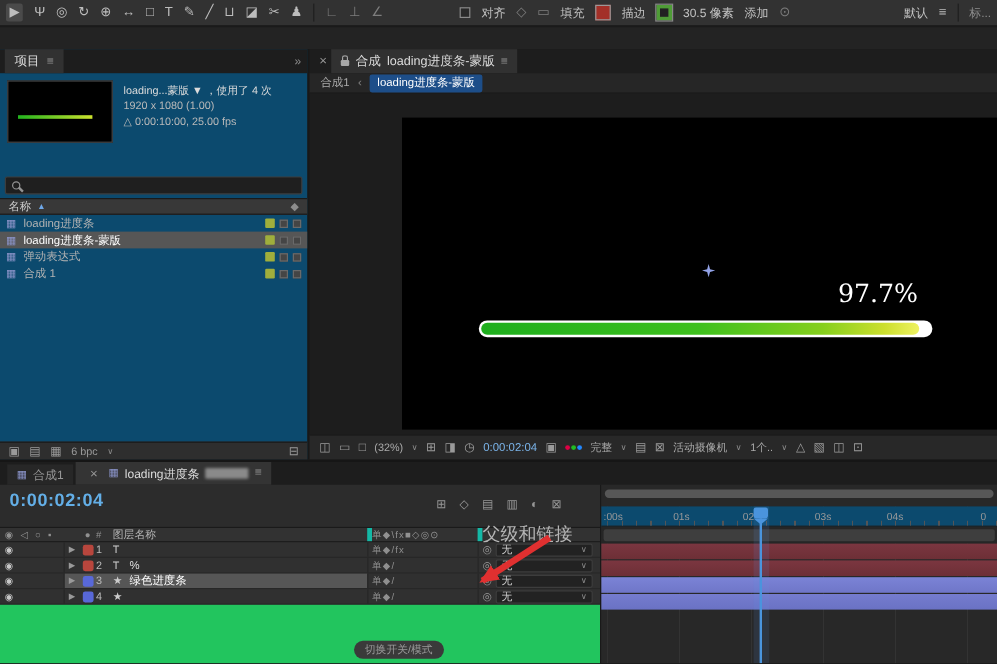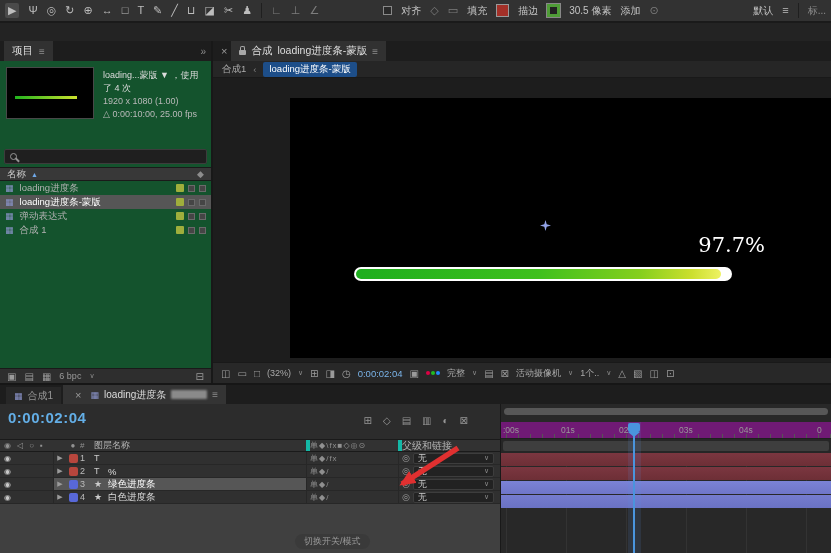--- a/index.html
+++ b/index.html
@@ -24,21 +24,21 @@
   .tspacer{width:46px}
   .flex1{flex:1}
   .tb-label{font-size:10px;color:#c4c4c4}
   .tb-label.dim{color:#8d8d8d}
   .tb-chk{width:9px;height:9px;border:1px solid #8a8a8a;background:#2a2a2a}
   .swatch-fill{width:13px;height:13px;background:var(--fill-swatch);border:1px solid #999}
   .swatch-stroke{width:13px;height:13px;background:#222;border:3px solid var(--stroke-swatch);outline:1px solid #888}
   
   .main{position:absolute;top:41px;left:0;width:831px;height:342px;display:flex}
   
-  .lp{width:211px;background:#14532d;display:flex;flex-direction:column;position:relative}
+  .lp{width:256px;background:#0c4a6e;display:flex;flex-direction:column;position:relative}
   .ptabs{height:20px;background:#1d1d1d;display:flex;align-items:center;gap:2px;padding-left:4px}
   .ptab{height:20px;display:flex;align-items:center;gap:6px;padding:0 8px;font-size:10.5px;color:#979797;background:#242424}
   .ptab.active{background:#313131;color:#ddd}
   .pmenu{color:#8d8d8d;font-size:10px}
   .overflow{margin-left:auto;color:#8d8d8d;padding-right:5px;font-size:10px}
   .preview-row{display:flex;padding:6px 6px 4px 6px;gap:9px}
   .thumb{width:88px;height:52px;background:#000;border:1px solid #484848;position:relative;flex:none}
   .thumb-bar{position:absolute;left:8px;top:28px;width:62px;height:3px;background:linear-gradient(90deg,#22b41e,#cde22e)}
   .pinfo{font-size:9px;color:#b9b9b9;line-height:13px;padding-top:2px}
   .pinfo .l1{color:#dcdcdc}
@@ -94,48 +94,48 @@
   .tl-body{position:absolute;top:19px;left:0;right:0;bottom:0;display:flex}
   .tl-left{width:500px;display:flex;flex-direction:column;background:#2c2c2c}
   .tl-controls{height:35px;position:relative}
   .tl-time{position:absolute;left:8px;top:5px;font-size:15px;font-weight:bold;letter-spacing:.5px;color:var(--timecode-cyan)}
   .tl-icons{position:absolute;right:32px;top:11px;display:flex;gap:11px;color:#969696;font-size:10px}
   .tl-header{height:13px;background:#323232;border-top:1px solid #1a1a1a;border-bottom:1px solid #1a1a1a;display:flex;align-items:center;font-size:8px;color:#919191}
   .hav{width:54px;display:flex;gap:6px;padding-left:4px;font-size:8px}
   .w-exp{width:12px}.w-chip{width:14px;text-align:center}.w-num{width:14px}
   .hname{flex:1;font-size:9px;color:#b5b5b5}
   .w-sw{width:92px;letter-spacing:1px}
-  .w-par{width:102px;font-size:10px;color:#b5b5b5}
+  .w-par{width:102px;font-size:15px;color:#b5b5b5}
   .bl{border-left:4px solid #14b8a6;height: 100%;display:flex;align-items:center}
   .lrow{height:13px;border-bottom:1px solid #272727;display:flex;align-items:center;background:#303030}
   .cell-av{width:54px;display:flex;padding-left:4px;height:100%;align-items:center;border-right:1px solid #272727}
   .c-eye{font-size:8px;color:#c8c8c8}
   .namegroup{flex:1;display:flex;align-items:center;height:100%}
   .namegroup.selected{background:#565656}
   .c-exp{width:12px;font-size:7px;color:#9a9a9a;text-align:center}
   .chipwrap{width:14px;display:flex;justify-content:center}
   .chip-label{width:9px;height:9px;border-radius:2px}
   .chip-label.red{background:var(--label-red)}
   .chip-label.blue{background:var(--label-blue)}
   .c-num{width:14px;font-size:9px;color:#bbb}
   .c-type{width:14px;font-size:9px;color:#ccc}
   .c-name{flex:1;font-size:9.5px;color:#ddd}
   .namegroup.selected .c-name{color:#fff}
   .c-sw{width:92px;font-size:8px;color:#8f8f8f;letter-spacing:1px;height:100%;display:flex;align-items:center;border-left:1px solid #272727;padding-left:3px}
   .c-parent{width:102px;display:flex;align-items:center;gap:3px;height:100%;border-left:1px solid #272727;padding-left:3px}
   .pw{font-size:9px;color:#999}
   .pdrop{flex:1;height:11px;background:#222;border:1px solid #3d3d3d;border-radius:2px;display:flex;align-items:center;justify-content:space-between;padding:0 4px;font-size:9px;color:#ccc;margin-right:6px}
   .dchev{font-size:7px;color:#8a8a8a}
-  .tl-bottomarea{flex:1;position:relative;background:#404040}
+  .tl-bottomarea{flex:1;position:relative;background:#22c55e}
   .tl-bottom-btn{position:absolute;left:295px;bottom:4px;background:#3a3a3a;border-radius:8px;padding:1px 9px;font-size:9px;color:#9a9a9a}
   
   .tl-right{flex:1;position:relative;background:#282828;border-left:1px solid #191919;overflow:hidden}
   .grid{position:absolute;left:5px;top:18px;right:0;bottom:0;background:repeating-linear-gradient(to right,#333 0 1px,transparent 1px 60px)}
   .tnav{position:absolute;top:4px;left:3px;right:3px;height:7px;background:#575757;border-radius:4px}
-  .ruler{position:absolute;top:18px;left:0;right:0;height:17px;background:#701a75;border-bottom:1px solid #1f1f1f;font-size:8.5px;color:#999}
+  .ruler{position:absolute;top:18px;left:0;right:0;height:17px;background:#0c4a6e;border-bottom:1px solid #1f1f1f;font-size:8.5px;color:#999}
   .ruler::after{content:"";position:absolute;left:5px;right:0;bottom:0;height:4px;background:repeating-linear-gradient(to right,#555 0 1px,transparent 1px 12px)}
   .rlabel{position:absolute;top:3px}
   .workarea{position:absolute;top:35px;left:0;right:0;height:14px;background:#262626}
   .workarea::before{content:"";position:absolute;left:2px;right:2px;top:2px;bottom:2px;background:#3e3e3e;border-radius:2px}
   .bars{position:absolute;top:49px;left:0;right:0}
   .bar{height:13px;margin-bottom:1px}
   .bar.red{background:linear-gradient(#7b3640,var(--bar-red))}
   .bar.blue1{background:linear-gradient(var(--bar-blue-top),#6f76c8)}
   .bar.blue2{background:linear-gradient(#757cce,var(--bar-blue-bottom))}
   .cti-band{position:absolute;top:18px;bottom:0;left:127px;width:13px;background:rgba(90,150,230,.13)}
@@ -436,21 +436,20 @@
           <span class="cell-av">
               <span class="c-eye">◉</span>
             </span>
           <span class="namegroup">
             <span class="c-exp">▶</span>
             <span class="chipwrap">
                 <span class="chip-label blue"></span>
               </span>
             <span class="c-num">4</span>
             <span class="c-type">★</span>
-            <span class="c-name">白色进度条</span>
           </span>
           <span class="c-sw">单◆/</span>
           <span class="c-parent">
             <span class="pw">◎</span>
             <span class="pdrop">
                 <span>无</span>
                 <span class="dchev">∨</span>
               </span>
           </span>
         </div>

